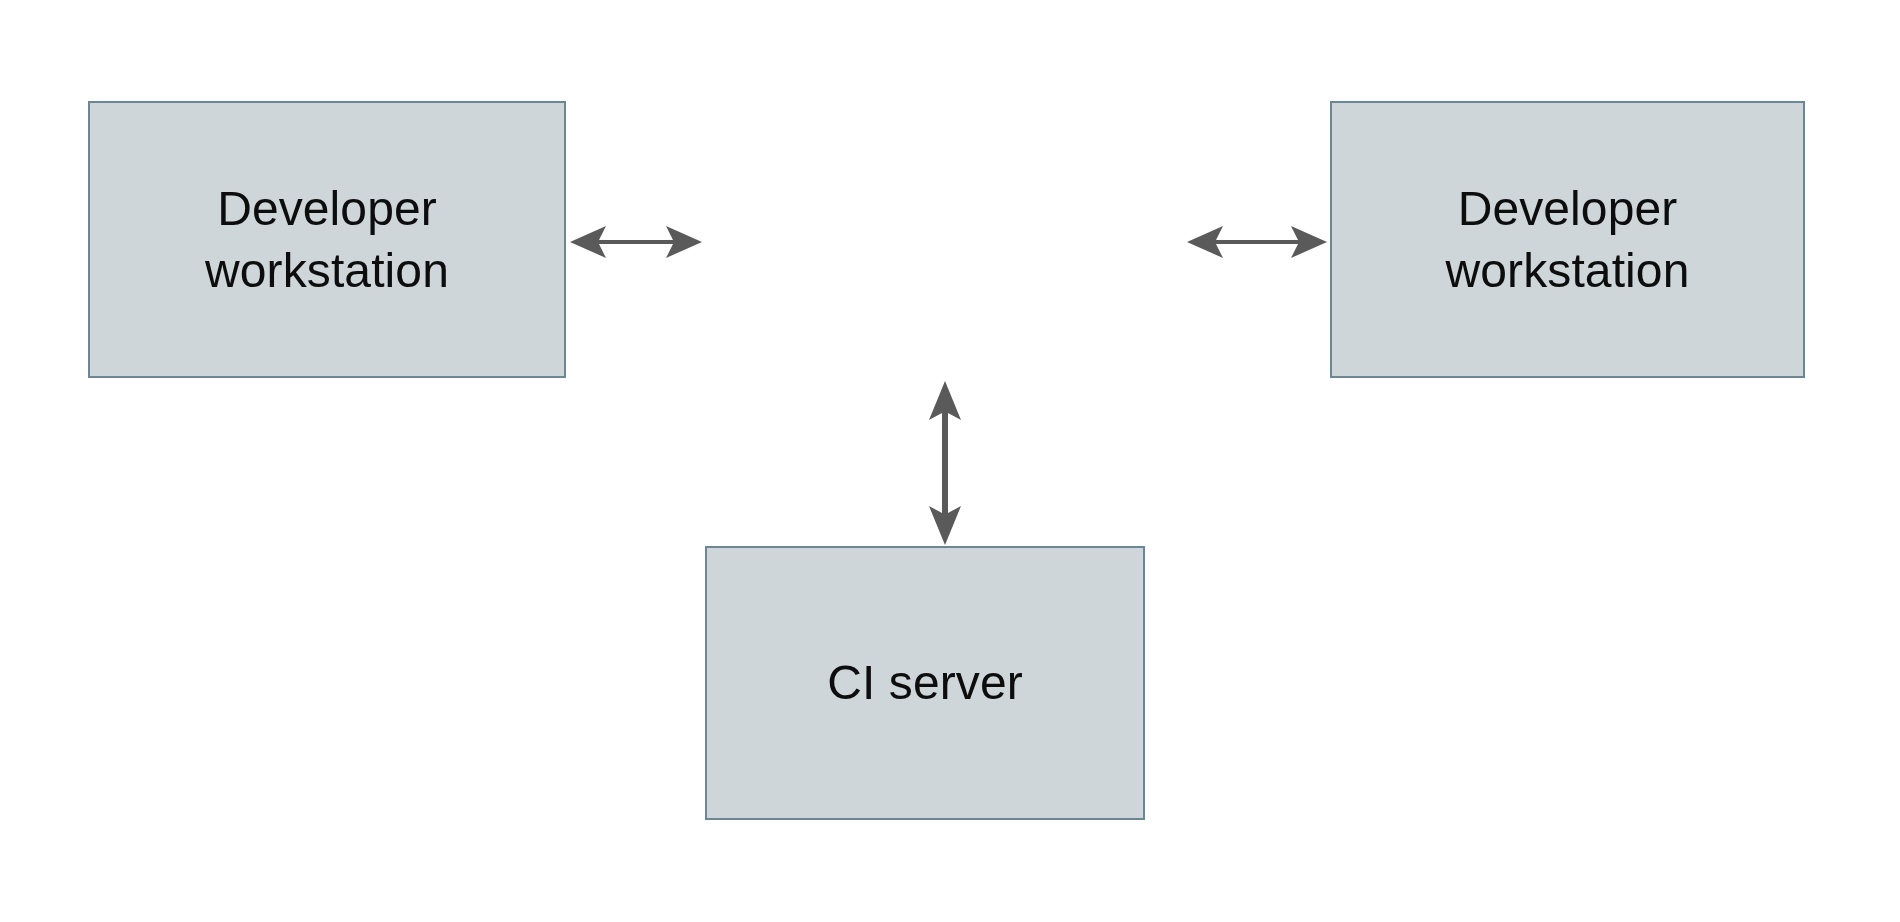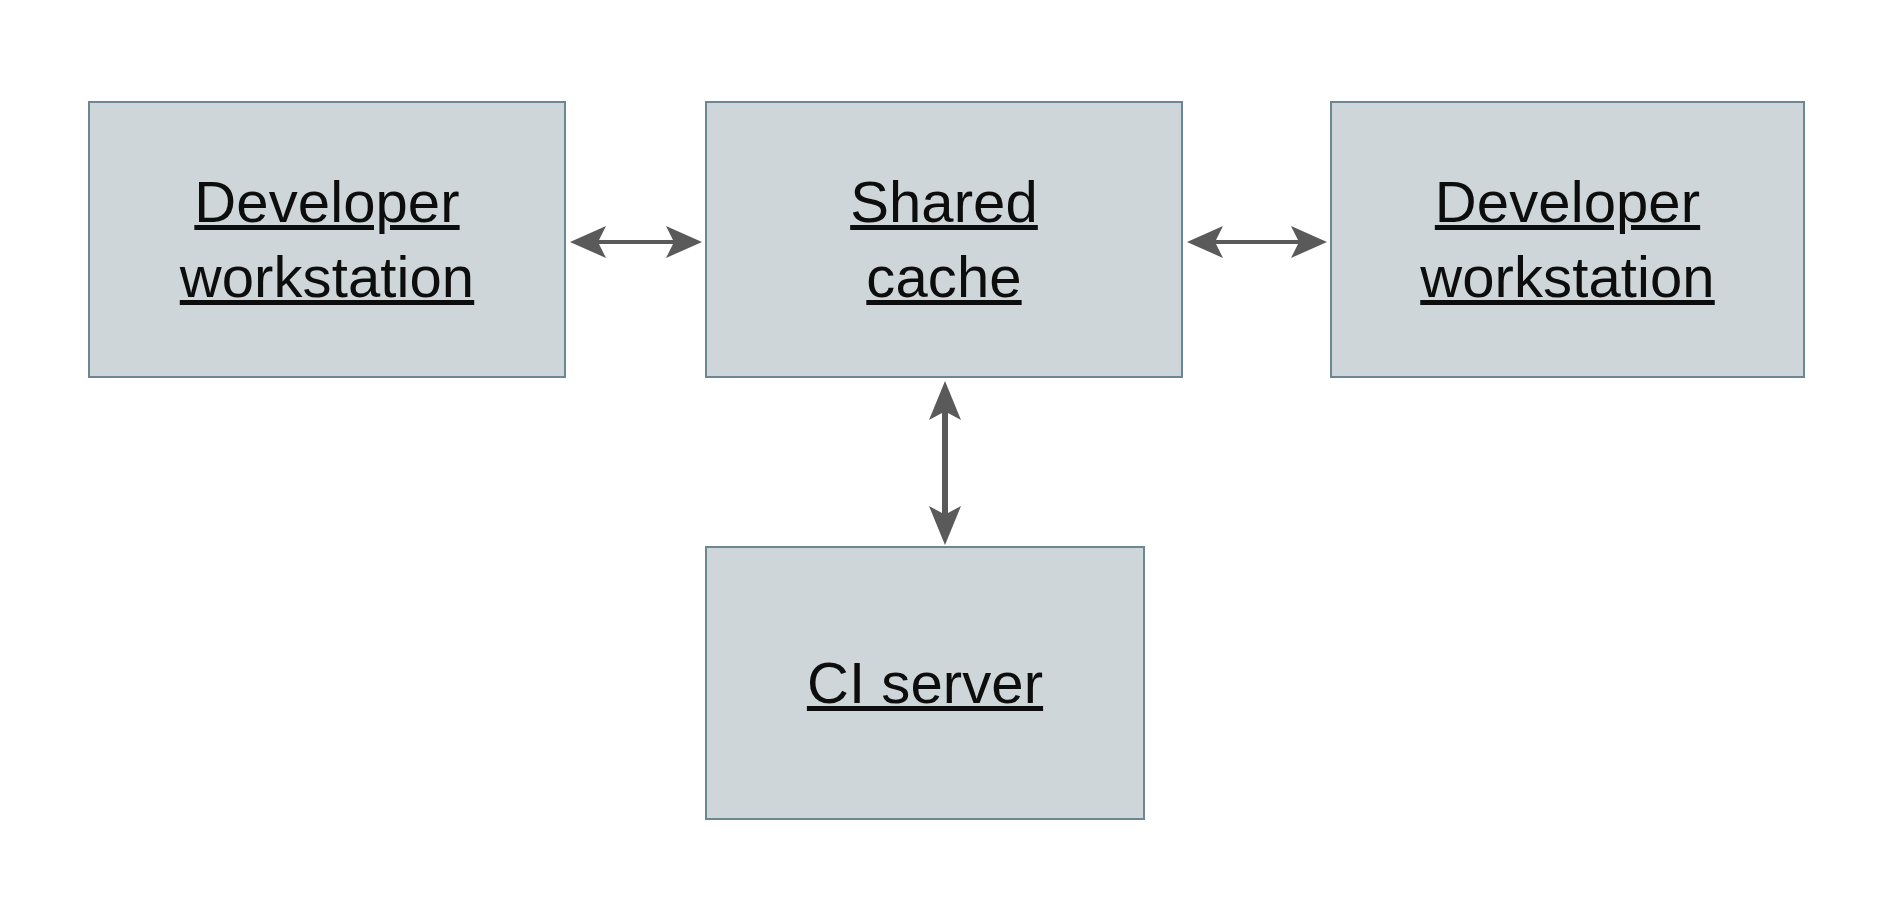--- a/index.html
+++ b/index.html
@@ -24,28 +24,27 @@
     position: absolute;
     box-sizing: border-box;
     background: #ced6d9;
     border: 2px solid #6b8694;
     display: flex;
     align-items: center;
     justify-content: center;
     text-align: center;
   }
   .node-label {
-    font-size: 58px;
+    font-size: 48px;
     line-height: 1.28;
     color: #0d0d0d;
     font-weight: 400;
     letter-spacing: 0.1px;
     white-space: pre-line;
     padding: 0 6px;
-    text-decoration: underline;
   }
   
   #node-dev-left   { left: 88px;   top: 101px; width: 478px; height: 277px; }
   #node-shared     { left: 705px;  top: 101px; width: 478px; height: 277px; }
   #node-dev-right  { left: 1330px; top: 101px; width: 475px; height: 277px; }
   #node-ci         { left: 705px;  top: 546px; width: 440px; height: 274px; }
 
   
   .connector {
     position: absolute;
@@ -58,24 +57,20 @@
 </head>
 <body>
 
 <div id="diagram-canvas" style="background: rgb(255, 255, 255);">
 
   <div class="node-box" id="node-dev-left" style="background: rgb(206, 214, 217); border-color: rgb(107, 134, 148);">
     <span class="node-label" style="color: rgb(13, 13, 13);">Developer
 workstation</span>
   </div>
 
-  <div class="node-box" id="node-shared" style="background: rgb(206, 214, 217); border-color: rgb(107, 134, 148);">
-    <span class="node-label" style="color: rgb(13, 13, 13);">Shared
-cache</span>
-  </div>
 
   <div class="node-box" id="node-dev-right" style="background: rgb(206, 214, 217); border-color: rgb(107, 134, 148);">
     <span class="node-label" style="color: rgb(13, 13, 13);">Developer
 workstation</span>
   </div>
 
   <div class="node-box" id="node-ci" style="background: rgb(206, 214, 217); border-color: rgb(107, 134, 148);">
     <span class="node-label" style="color: rgb(13, 13, 13);">CI server</span>
   </div>
 

